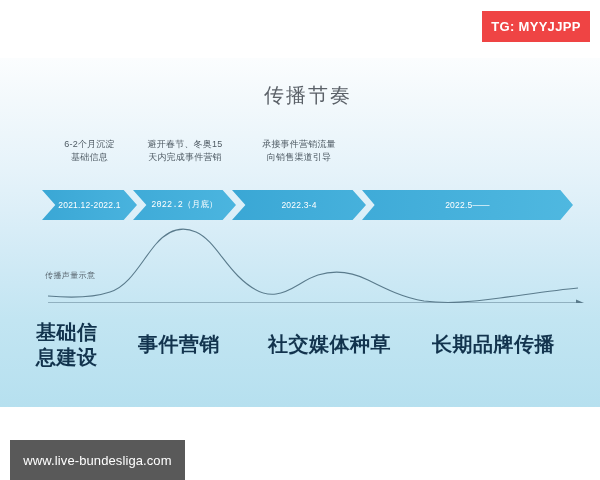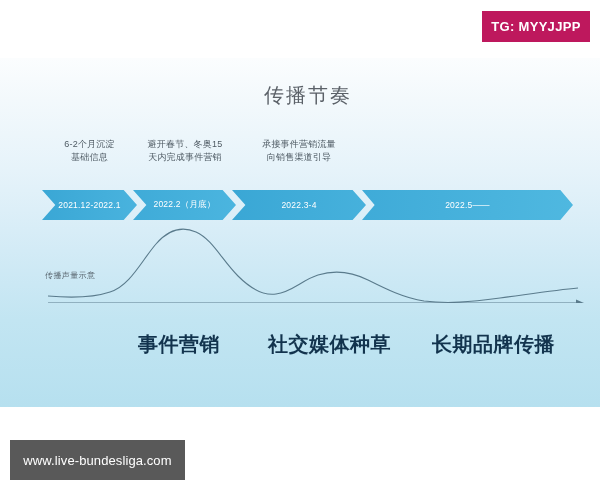--- a/index.html
+++ b/index.html
@@ -15,21 +15,21 @@
     position: relative;
   }
 
   
   .tg-badge {
     position: absolute;
     top: 11px;
     left: 482px;
     width: 108px;
     height: 31px;
-    background: #be185d;
+    background: #ef4444;
     color: #ffffff;
     font-size: 13px;
     font-weight: bold;
     letter-spacing: 0.3px;
     display: flex;
     align-items: center;
     justify-content: center;
   }
 
   
@@ -111,20 +111,21 @@
   .arrow span { position: relative; z-index: 2; }
   .arrow.seg1 {
     left: 42px; width: 95px;
     background: linear-gradient(90deg, #3aa7d5 0%, #49b3de 100%);
     clip-path: polygon(0 0, 86% 0, 100% 50%, 86% 100%, 0 100%, 14% 50%);
   }
   .arrow.seg2 {
     left: 133px; width: 103px;
     background: linear-gradient(90deg, #3fabd8 0%, #4bb5df 100%);
     clip-path: polygon(0 0, 87% 0, 100% 50%, 87% 100%, 0 100%, 13% 50%);
+    font-family: Liberation Mono, monospace;
   }
   .arrow.seg3 {
     left: 232px; width: 134px;
     background: linear-gradient(90deg, #3aa7d5 0%, #46b1dc 100%);
     clip-path: polygon(0 0, 90% 0, 100% 50%, 90% 100%, 0 100%, 10% 50%);
   }
   .arrow.seg4 {
     left: 362px; width: 211px;
     background: linear-gradient(90deg, #3fabd8 0%, #4fb8e0 100%);
     clip-path: polygon(0 0, 94% 0, 100% 50%, 94% 100%, 0 100%, 6% 50%);
@@ -233,20 +234,24 @@
                C 530 76, 556 72, 578 70" fill="none" stroke="#5a7b8c" stroke-width="1.1"></path>
 
       <line x1="48" y1="85" x2="576" y2="85" stroke="#5a7b8c" stroke-width="1"></line>
       <polygon points="576,81.5 584,85 576,88.5" fill="#5a7b8c"></polygon>
     </svg>
     <div class="curve-label">传播声量示意</div>
   </div>
 
   <div class="headings">
 
+    <div class="heading h1">
+      <span class="line">基础信</span>
+      <span class="line">息建设</span>
+    </div>
 
     <div class="heading h2">
       <span class="line">事件营销</span>
     </div>
 
     <div class="heading h3">
       <span class="line">社交媒体种草</span>
     </div>
 
     <div class="heading h4">

